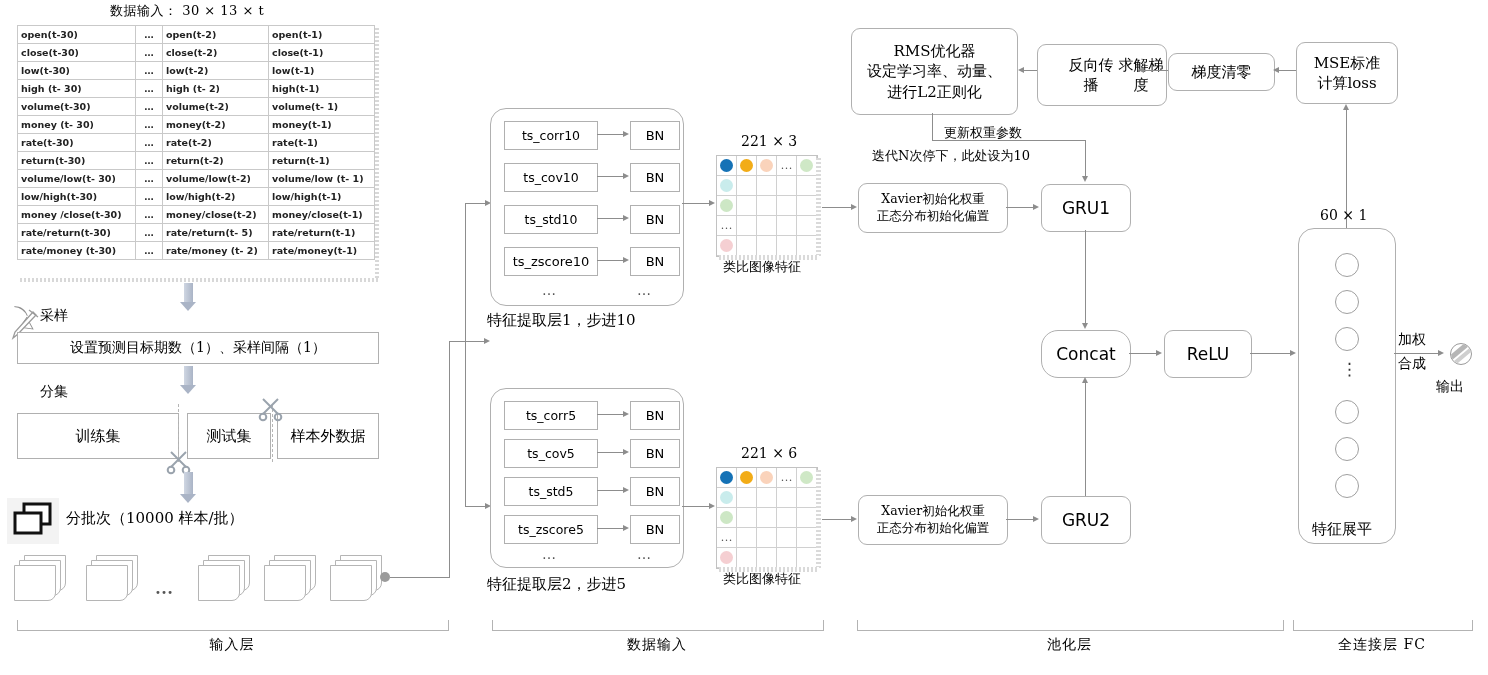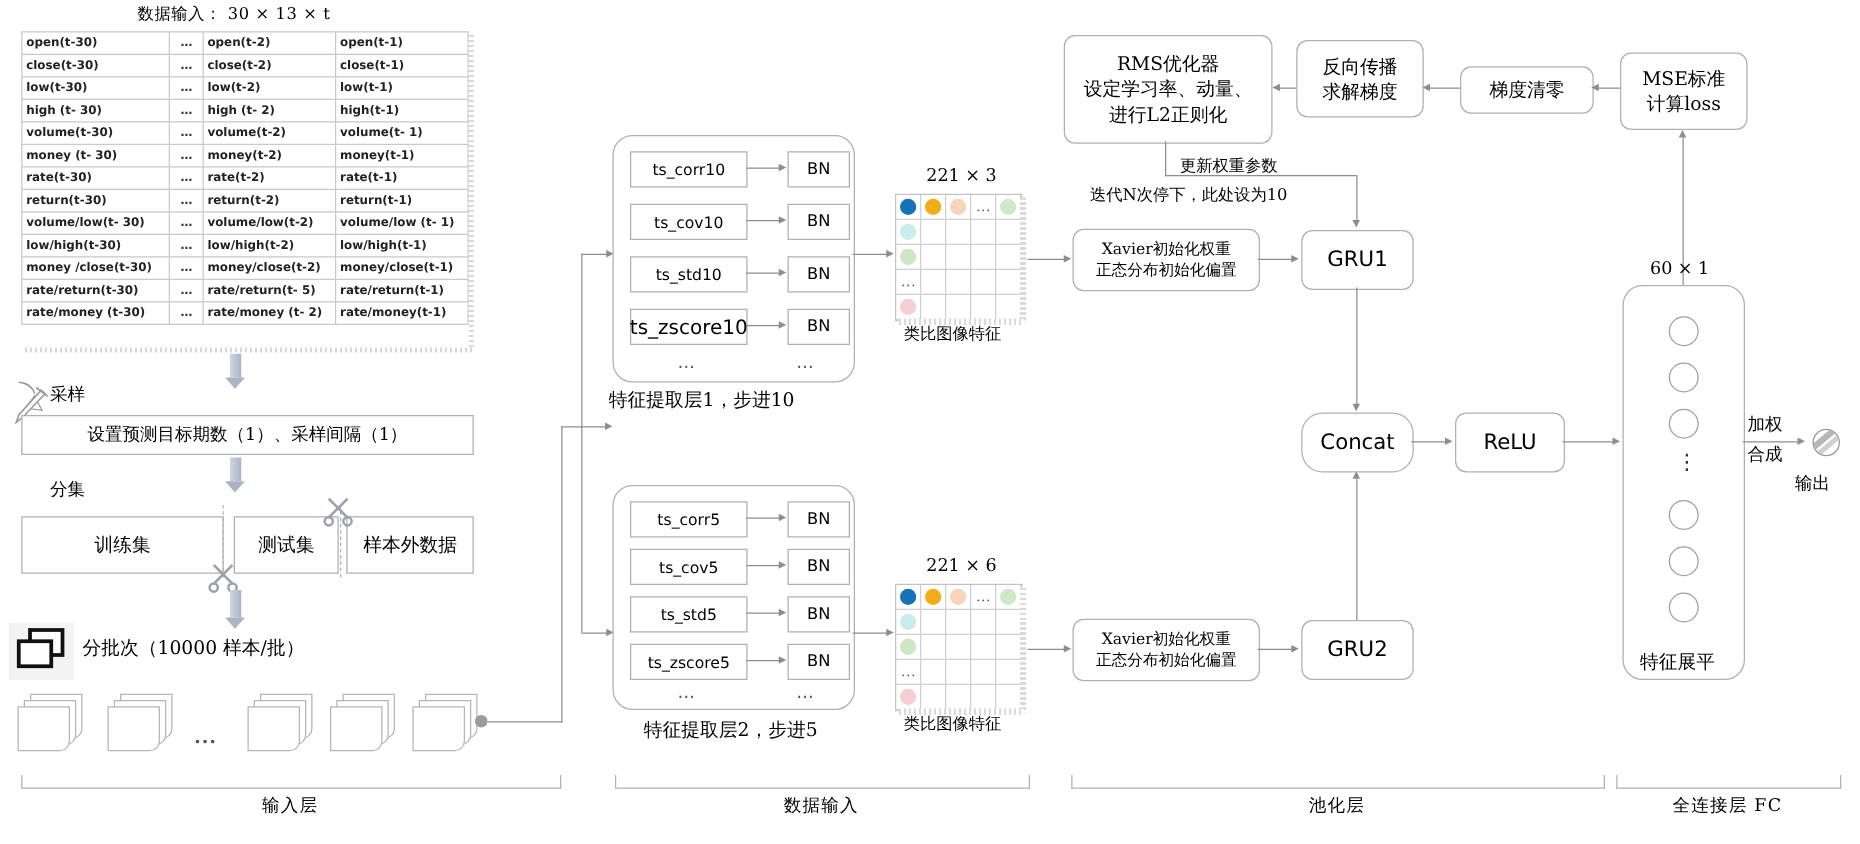--- a/index.html
+++ b/index.html
@@ -303,21 +303,21 @@
     </div>
     <div class="box" style="left: 504px; top: 205px; width: 92px; height: 27px;">
       <span class="sans" style="font-size: 12.5px;">ts_std10</span>
     </div>
     <div class="ln hl" style="left: 597px; top: 218px; width: 29px;"></div>
     <div class="arrow-r" style="left: 623px; top: 214.5px;"></div>
     <div class="box" style="left: 630px; top: 205px; width: 48px; height: 27px;">
       <span class="sans" style="font-size: 13px;">BN</span>
     </div>
     <div class="box" style="left: 504px; top: 247px; width: 92px; height: 27px;">
-      <span class="sans" style="font-size: 16px; text-align: right;">ts_zscore10</span>
+      <span class="sans" style="font-size: 13px; text-align: right;">ts_zscore10</span>
     </div>
     <div class="ln hl" style="left: 597px; top: 260px; width: 29px;"></div>
     <div class="arrow-r" style="left: 623px; top: 256.5px;"></div>
     <div class="box" style="left: 630px; top: 247px; width: 48px; height: 27px;">
       <span class="sans" style="font-size: 13px;">BN</span>
     </div>
   </div>
 <div class="abs sans" style="left:542px;top:282px;font-size:14px;color:#555;">…</div>
 <div class="abs sans" style="left:637px;top:282px;font-size:14px;color:#555;">…</div>
 <div class="abs cn" style="left:487px;top:311px;font-size:15px;">特征提取层1，步进10</div>
@@ -404,21 +404,21 @@
       <span class="sans" style="font-size: 12.5px;">ts_zscore5</span>
     </div>
     <div class="ln hl" style="left: 597px; top: 528px; width: 29px;"></div>
     <div class="arrow-r" style="left: 623px; top: 524.5px;"></div>
     <div class="box" style="left: 630px; top: 515px; width: 48px; height: 27px;">
       <span class="sans" style="font-size: 13px;">BN</span>
     </div>
   </div>
 <div class="abs sans" style="left:542px;top:546px;font-size:14px;color:#555;">…</div>
 <div class="abs sans" style="left:637px;top:546px;font-size:14px;color:#555;">…</div>
-<div class="abs cn" style="left:487px;top:575px;font-size:15px;margin-left:28px;">特征提取层2，步进5</div>
+<div class="abs cn" style="left:487px;top:575px;font-size:15px;">特征提取层2，步进5</div>
 
 <div class="ln hl" style="left:682px;top:506px;width:30px;"></div>
 <div class="arrow-r" style="left:709px;top:502.5px;"></div>
 
 <div class="abs cn" style="left:741px;top:445px;font-size:14px;">221 × 6</div>
 <div class="fmap" id="fmap2" style="left:716px;top:467px;width:100px;height:100px;">
     <div>
       <span class="dot" style="background: rgb(21, 114, 182);"></span>
     </div>
     <div>
@@ -499,21 +499,21 @@
   <span class="sans" style="font-size:17px;">ReLU</span>
 </div>
 <div class="ln hl" style="left:1250px;top:353px;width:44px;"></div>
 <div class="arrow-r" style="left:1290px;top:349.5px;"></div>
 
 <div class="box rbox" style="left:851px;top:28px;width:165px;height:85px;flex-direction:column;line-height:1.35;">
   <span class="cn" style="font-size:15px;">RMS优化器</span>
   <span class="cn" style="font-size:15px;">设定学习率、动量、</span>
   <span class="cn" style="font-size:15px;">进行L2正则化</span>
 </div>
-<div class="box rbox" style="left:1037px;top:32px;width:100px;height:60px;flex-direction:column;line-height:1.35;">
+<div class="box rbox" style="left:1037px;top:44px;width:100px;height:60px;flex-direction:row;line-height:1.35;padding-left:28px;">
   <span class="cn" style="font-size:15px;">反向传播</span>
   <span class="cn" style="font-size:15px;">求解梯度</span>
 </div>
 <div class="ln hl" style="left:1024px;top:70px;width:13px;"></div>
 <div class="arrow-l" style="left:1018px;top:66.5px;"></div>
 
 <div class="box rbox" style="left:1168px;top:53px;width:105px;height:36px;">
   <span class="cn" style="font-size:15px;">梯度清零</span>
 </div>
 <div class="ln hl" style="left:1144px;top:70px;width:24px;"></div>

